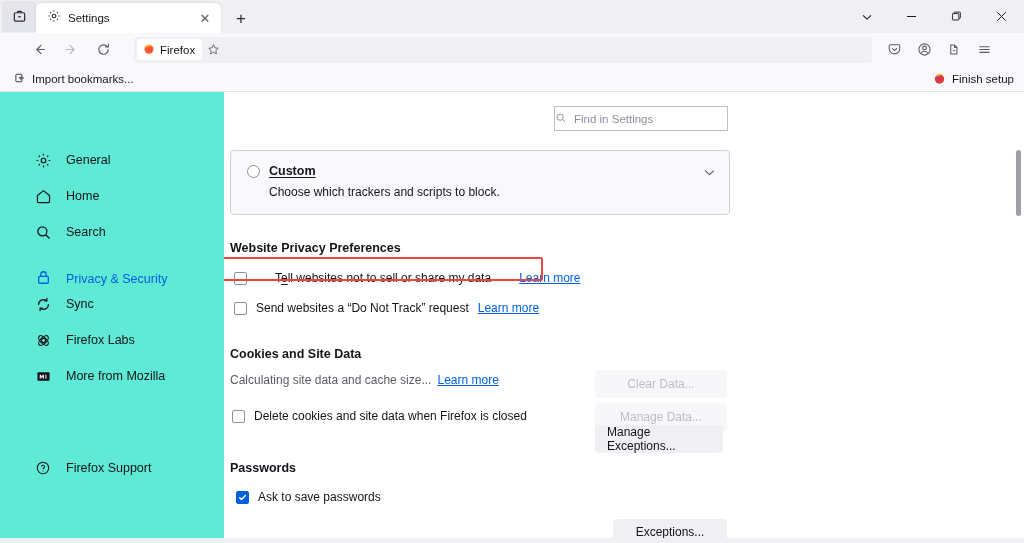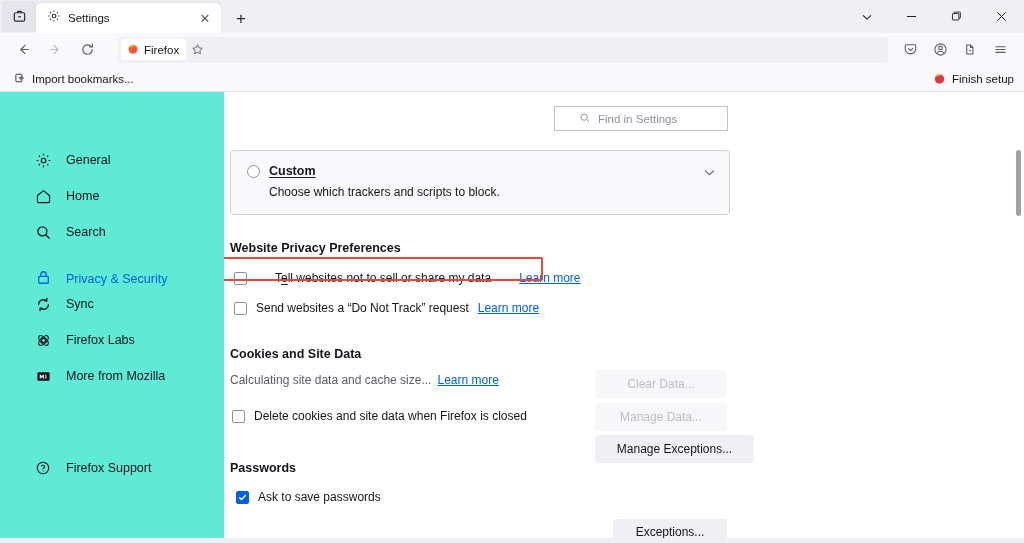--- a/index.html
+++ b/index.html
@@ -50,21 +50,21 @@
     position: absolute; right: 0; top: 0; height: 33px;
     display: flex; align-items: center;
   }
   .winctl div {
     width: 45px; height: 33px; display:flex;
     align-items:center; justify-content:center; color:#1c1b22;
   }
 
   .navbar {
     height: 33px; background: #f9f9fb;
-    display:flex; align-items:center; padding: 0 8px; gap: 2px;
+    display:flex; align-items:center; padding: 0 24px; gap: 2px;
   }
   .navbtn {
     width: 30px; height: 28px; display:flex;
     align-items:center; justify-content:center; border-radius: 4px;
     color:#5b5b66;
   }
   .navbtn.dim { color:#b7b7bf; }
 
   .urlbar {
     flex: 1; height: 26px; margin: 0 6px 0 14px;
@@ -133,21 +133,21 @@
     flex: 1; position: relative; padding-left: 6px;
     overflow: hidden;
   }
 
   .searchwrap { display:flex; justify-content:flex-start; padding-top: 14px; }
   .searchbox {
     margin-left: 324px;
     width: 174px; height: 25px;
     border: 1px solid #bfbfc9; border-radius: 0;
     background: #fff; display:flex; align-items:center;
-    gap: 7px; padding: 0 24px;
+    gap: 7px; padding: 0 0;
     font-size: 11.5px; color:#8f8f9d;
   }
 
   .card {
     margin: 19px 0 0 0;
     width: 500px;
     border: 1px solid #cfcfd8; border-radius: 4px;
     background: #f9f9fb;
     padding: 13px 16px 15px 16px;
     position: relative;
@@ -506,21 +506,21 @@
             <svg width="9" height="9" viewBox="0 0 10 10" fill="none" stroke="#fff" stroke-width="1.6" stroke-linecap="round" stroke-linejoin="round">
                 <path d="M1.8 5.2 3.9 7.3 8.2 2.9"></path>
               </svg>
           </span>
           <span class="row-label">Ask to save passwords</span>
         </div>
       </div>
 
       <div class="btn disabled" style="left:371px; top:278px; width:132px;">Clear Data...</div>
       <div class="btn disabled" style="left:371px; top:311px; width:132px;">Manage Data...</div>
-      <div class="btn" style="left:371px; top:343px; width:159px;">Manage Exceptions...</div>
+      <div class="btn" style="left:371px; top:333px; width:128px;">Manage Exceptions...</div>
       <div class="btn" style="left:389px; top:427px; width:114px; height:26px;">Exceptions...</div>
 
       <div class="hl-box" style="left:-11px; top:165px; width:330px; height:24px;"></div>
 
       <div class="vscroll">
         <div class="vthumb" style="top:58px; height:66px;"></div>
       </div>
     </div>
 
     <div class="bottom-edge"></div>

